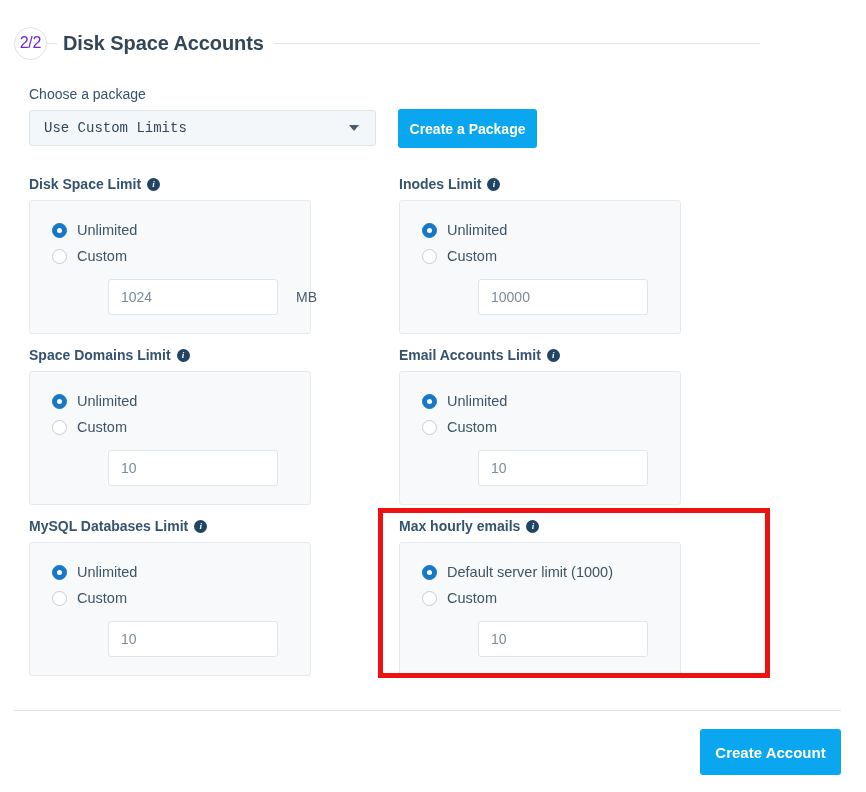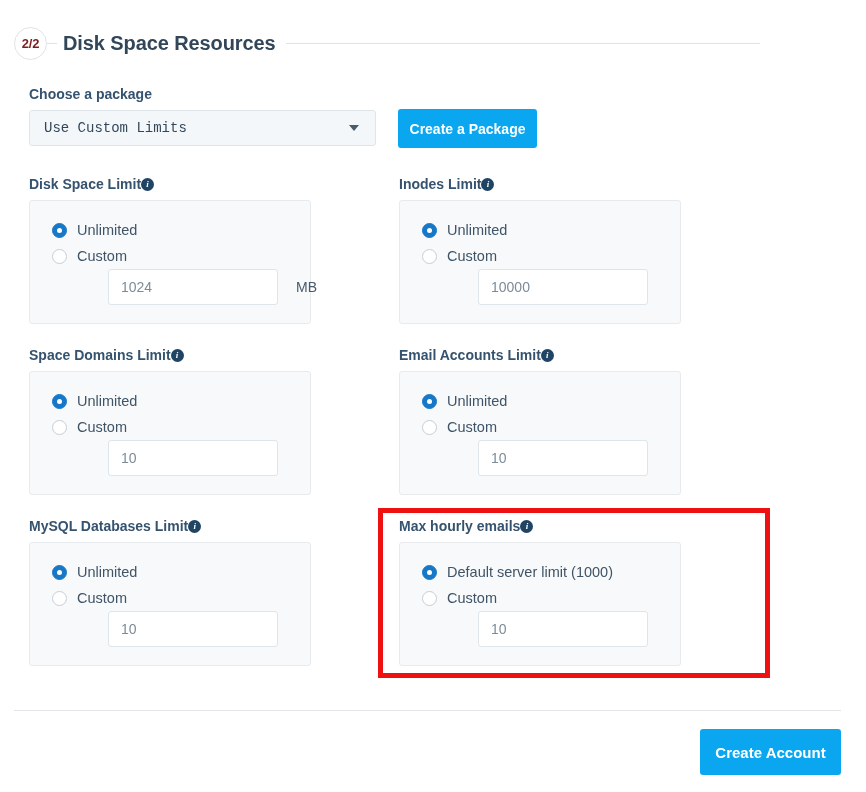--- a/index.html
+++ b/index.html
@@ -26,28 +26,27 @@
     height: 34px;
     display: flex;
     align-items: center;
   }
   .step-badge {
     width: 31px;
     height: 31px;
     border-radius: 50%;
     border: 1px solid #dfe3e6;
     background: #ffffff;
-    color: #7f1d1d;
-    font-size: 13px;
+    color: #6d28d9;
+    font-size: 16px;
     display: flex;
     align-items: center;
     justify-content: center;
     flex: 0 0 auto;
     letter-spacing: -0.2px;
-    font-weight: bold;
   }
   .step-dash {
     width: 10px;
     height: 1px;
     background: #dfe3e6;
     flex: 0 0 auto;
   }
   .step-title {
     font-size: 20px;
     font-weight: bold;
@@ -62,21 +61,21 @@
     height: 1px;
     background: #dfe3e6;
   }
 
   
   .pkg-label {
     position: absolute;
     left: 29px;
     top: 86px;
     font-size: 14px;
-    font-weight: bold;
+    font-weight: normal;
     color: #35536e;
   }
   .pkg-select {
     position: absolute;
     left: 29px;
     top: 110px;
     width: 347px;
     height: 36px;
     box-sizing: border-box;
     background: #f4f7f9;
@@ -120,20 +119,21 @@
   .row-1 { top: 175px; }
   .row-2 { top: 346px; }
   .row-3 { top: 517px; }
 
   .limit-label {
     font-size: 14px;
     font-weight: bold;
     color: #35536e;
     display: flex;
     align-items: center;
+    gap: 6px;
     margin-bottom: 7px;
     height: 18px;
   }
   .info-icon {
     display: inline-flex;
     align-items: center;
     justify-content: center;
     width: 13px;
     height: 13px;
     border-radius: 50%;
@@ -190,20 +190,21 @@
   .radio-label {
     font-size: 14.5px;
     color: #3f5467;
   }
 
   .value-row {
     display: flex;
     align-items: center;
     gap: 18px;
     padding-left: 78px;
+    margin-top: 10px;
   }
   .value-input {
     box-sizing: border-box;
     width: 170px;
     height: 36px;
     background: #ffffff;
     border: 1px solid #dde6ec;
     border-radius: 3px;
     padding: 0 12px;
     font-size: 14px;
@@ -252,21 +253,21 @@
     font-family: "Liberation Sans", sans-serif;
     cursor: pointer;
   }
 </style>
 </head>
 <body>
 
 <div class="step-header">
   <div class="step-badge">2/2</div>
   <div class="step-dash"></div>
-  <div class="step-title">Disk Space Resources</div>
+  <div class="step-title">Disk Space Accounts</div>
   <div class="step-rule"></div>
 </div>
 
 <div class="pkg-label">Choose a package</div>
 
 <div class="pkg-select">
   <span class="sel-value">Use Custom Limits</span>
   <span class="caret"></span>
 </div>
 

